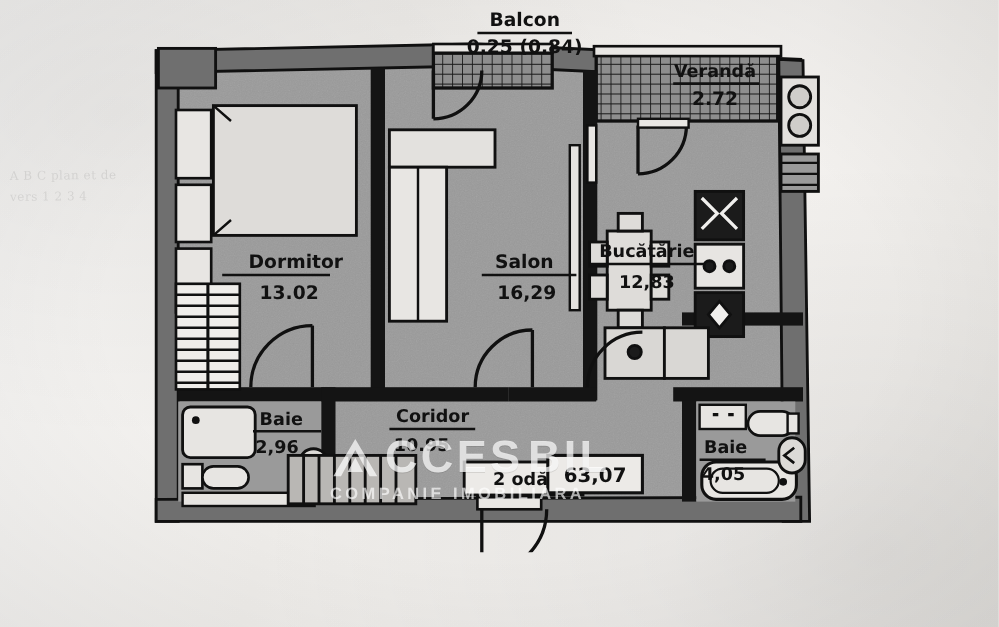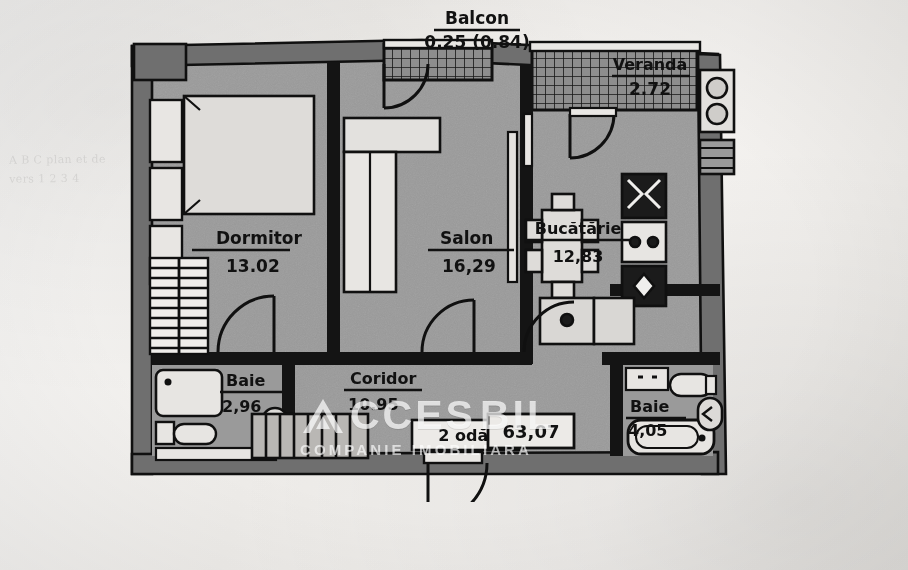--- a/index.html
+++ b/index.html
@@ -18,21 +18,21 @@
       radial-gradient(ellipse at 12% 18%, rgba(0,0,0,.05), rgba(0,0,0,0) 45%),
       radial-gradient(ellipse at 88% 88%, rgba(0,0,0,.07), rgba(0,0,0,0) 50%),
       radial-gradient(ellipse at 50% 50%, rgba(0,0,0,0) 55%, rgba(0,0,0,.06) 100%);
   }
   
   .ghost{position:absolute;left:10px;top:150px;width:120px;height:230px;
      opacity:.10;color:#2a2a2a;font-size:11px;line-height:19px;letter-spacing:.4px;
      font-family:"DejaVu Serif",serif;transform:rotate(-.6deg);}
 
   
-  #plan{position:absolute;left:122px;top:22px;width:620px;height:480px;}
+  #plan{position:absolute;left:132px;top:22px;width:620px;height:480px;}
   #plan svg{display:block;}
 
   
   .wm{position:absolute;left:300px;top:392px;width:330px;height:82px;
       pointer-events:none;user-select:none;}
   .wm-row{display:flex;align-items:center;gap:4px;}
   .wm-mark{font-size:41px;font-weight:bold;letter-spacing:3px;
       color:rgba(255,255,255,.72);text-shadow:0 1px 0 rgba(0,0,0,.10);
       font-family:"Liberation Sans",sans-serif;}
   .wm-sub{margin-top:2px;font-size:15px;letter-spacing:3.1px;font-weight:bold;

